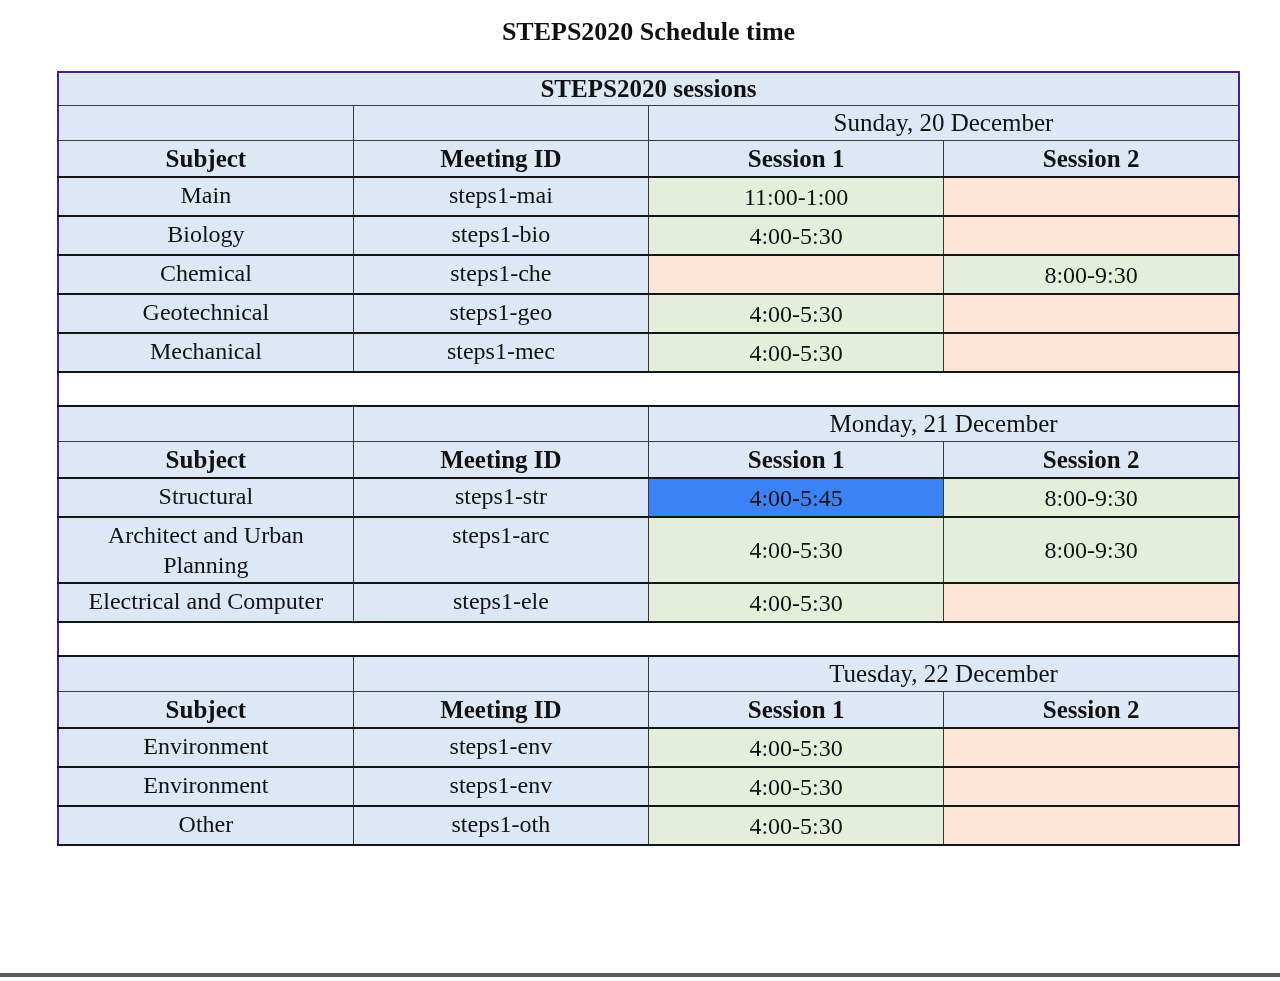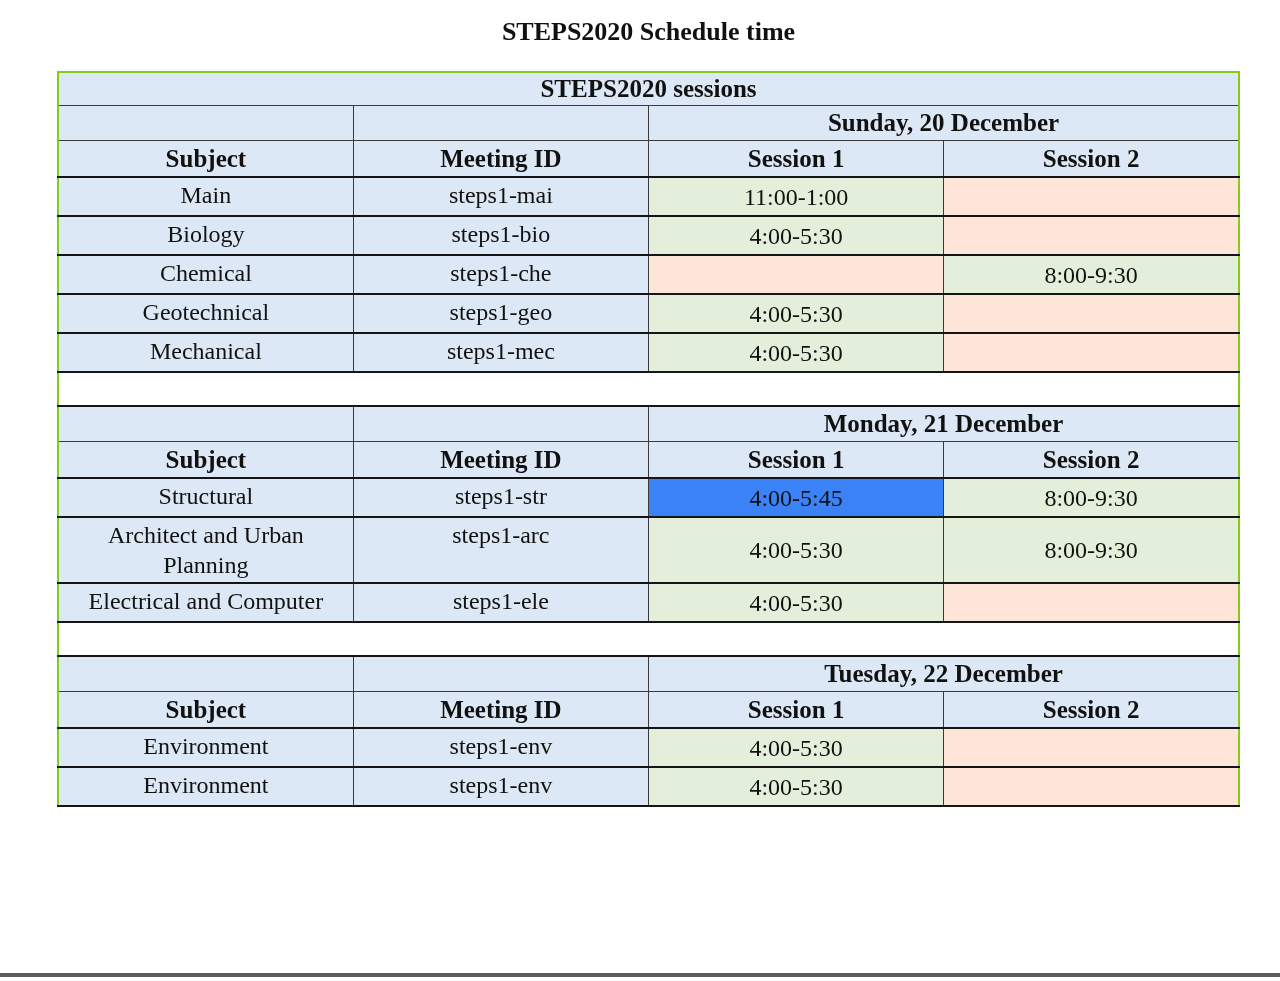--- a/index.html
+++ b/index.html
@@ -25,21 +25,21 @@
     text-align: center;
     font-size: 26px;
     font-weight: bold;
     line-height: 34px;
   }
   table.schedule {
     border-collapse: collapse;
     table-layout: fixed;
     width: 1183px;
     margin: 22px 0 0 57px;
-    border: 2px solid #84cc16;
+    border: 2px solid #4c1d95;
   }
   td {
     border: 1px solid #3a3a3a;
     font-size: 24px;
     line-height: 30px;
     text-align: center;
     overflow: hidden;
     padding: 2px 28px;
   }
   tr.table-title-row td {
@@ -49,21 +49,21 @@
     background: var(--hdr-bg, #dce8f5);
     padding: 0;
   }
   tr.day-row td {
     height: 34px;
     background: var(--hdr-bg, #dce8f5);
     vertical-align: middle;
     padding: 0;
   }
   tr.day-row td.day-cell {
-    font-weight: bold;
+    font-weight: normal;
     font-size: 25px;
   }
   tr.col-header-row td {
     height: 35px;
     background: var(--hdr-bg, #dce8f5);
     font-weight: bold;
     font-size: 25px;
     vertical-align: middle;
     padding: 0;
     margin-top: 44px;
@@ -211,17 +211,23 @@
           <td class="meeting-cell">steps1-env</td>
           <td class="session-cell" style="background: rgb(227, 239, 218);">4:00-5:30</td>
           <td class="session-cell" style="background: rgb(253, 229, 215);"></td>
         </tr>
         <tr class="data-row">
           <td class="subject-cell">Environment</td>
           <td class="meeting-cell">steps1-env</td>
           <td class="session-cell" style="background: rgb(227, 239, 218);">4:00-5:30</td>
           <td class="session-cell" style="background: rgb(253, 229, 215);"></td>
         </tr>
+        <tr class="data-row">
+          <td class="subject-cell">Other</td>
+          <td class="meeting-cell">steps1-oth</td>
+          <td class="session-cell" style="background: rgb(227, 239, 218);">4:00-5:30</td>
+          <td class="session-cell" style="background: rgb(253, 229, 215);"></td>
+        </tr>
       </tbody>
   </table>
 
   <div class="bottom-bar"></div>
 </div>
 
 </body></html>

